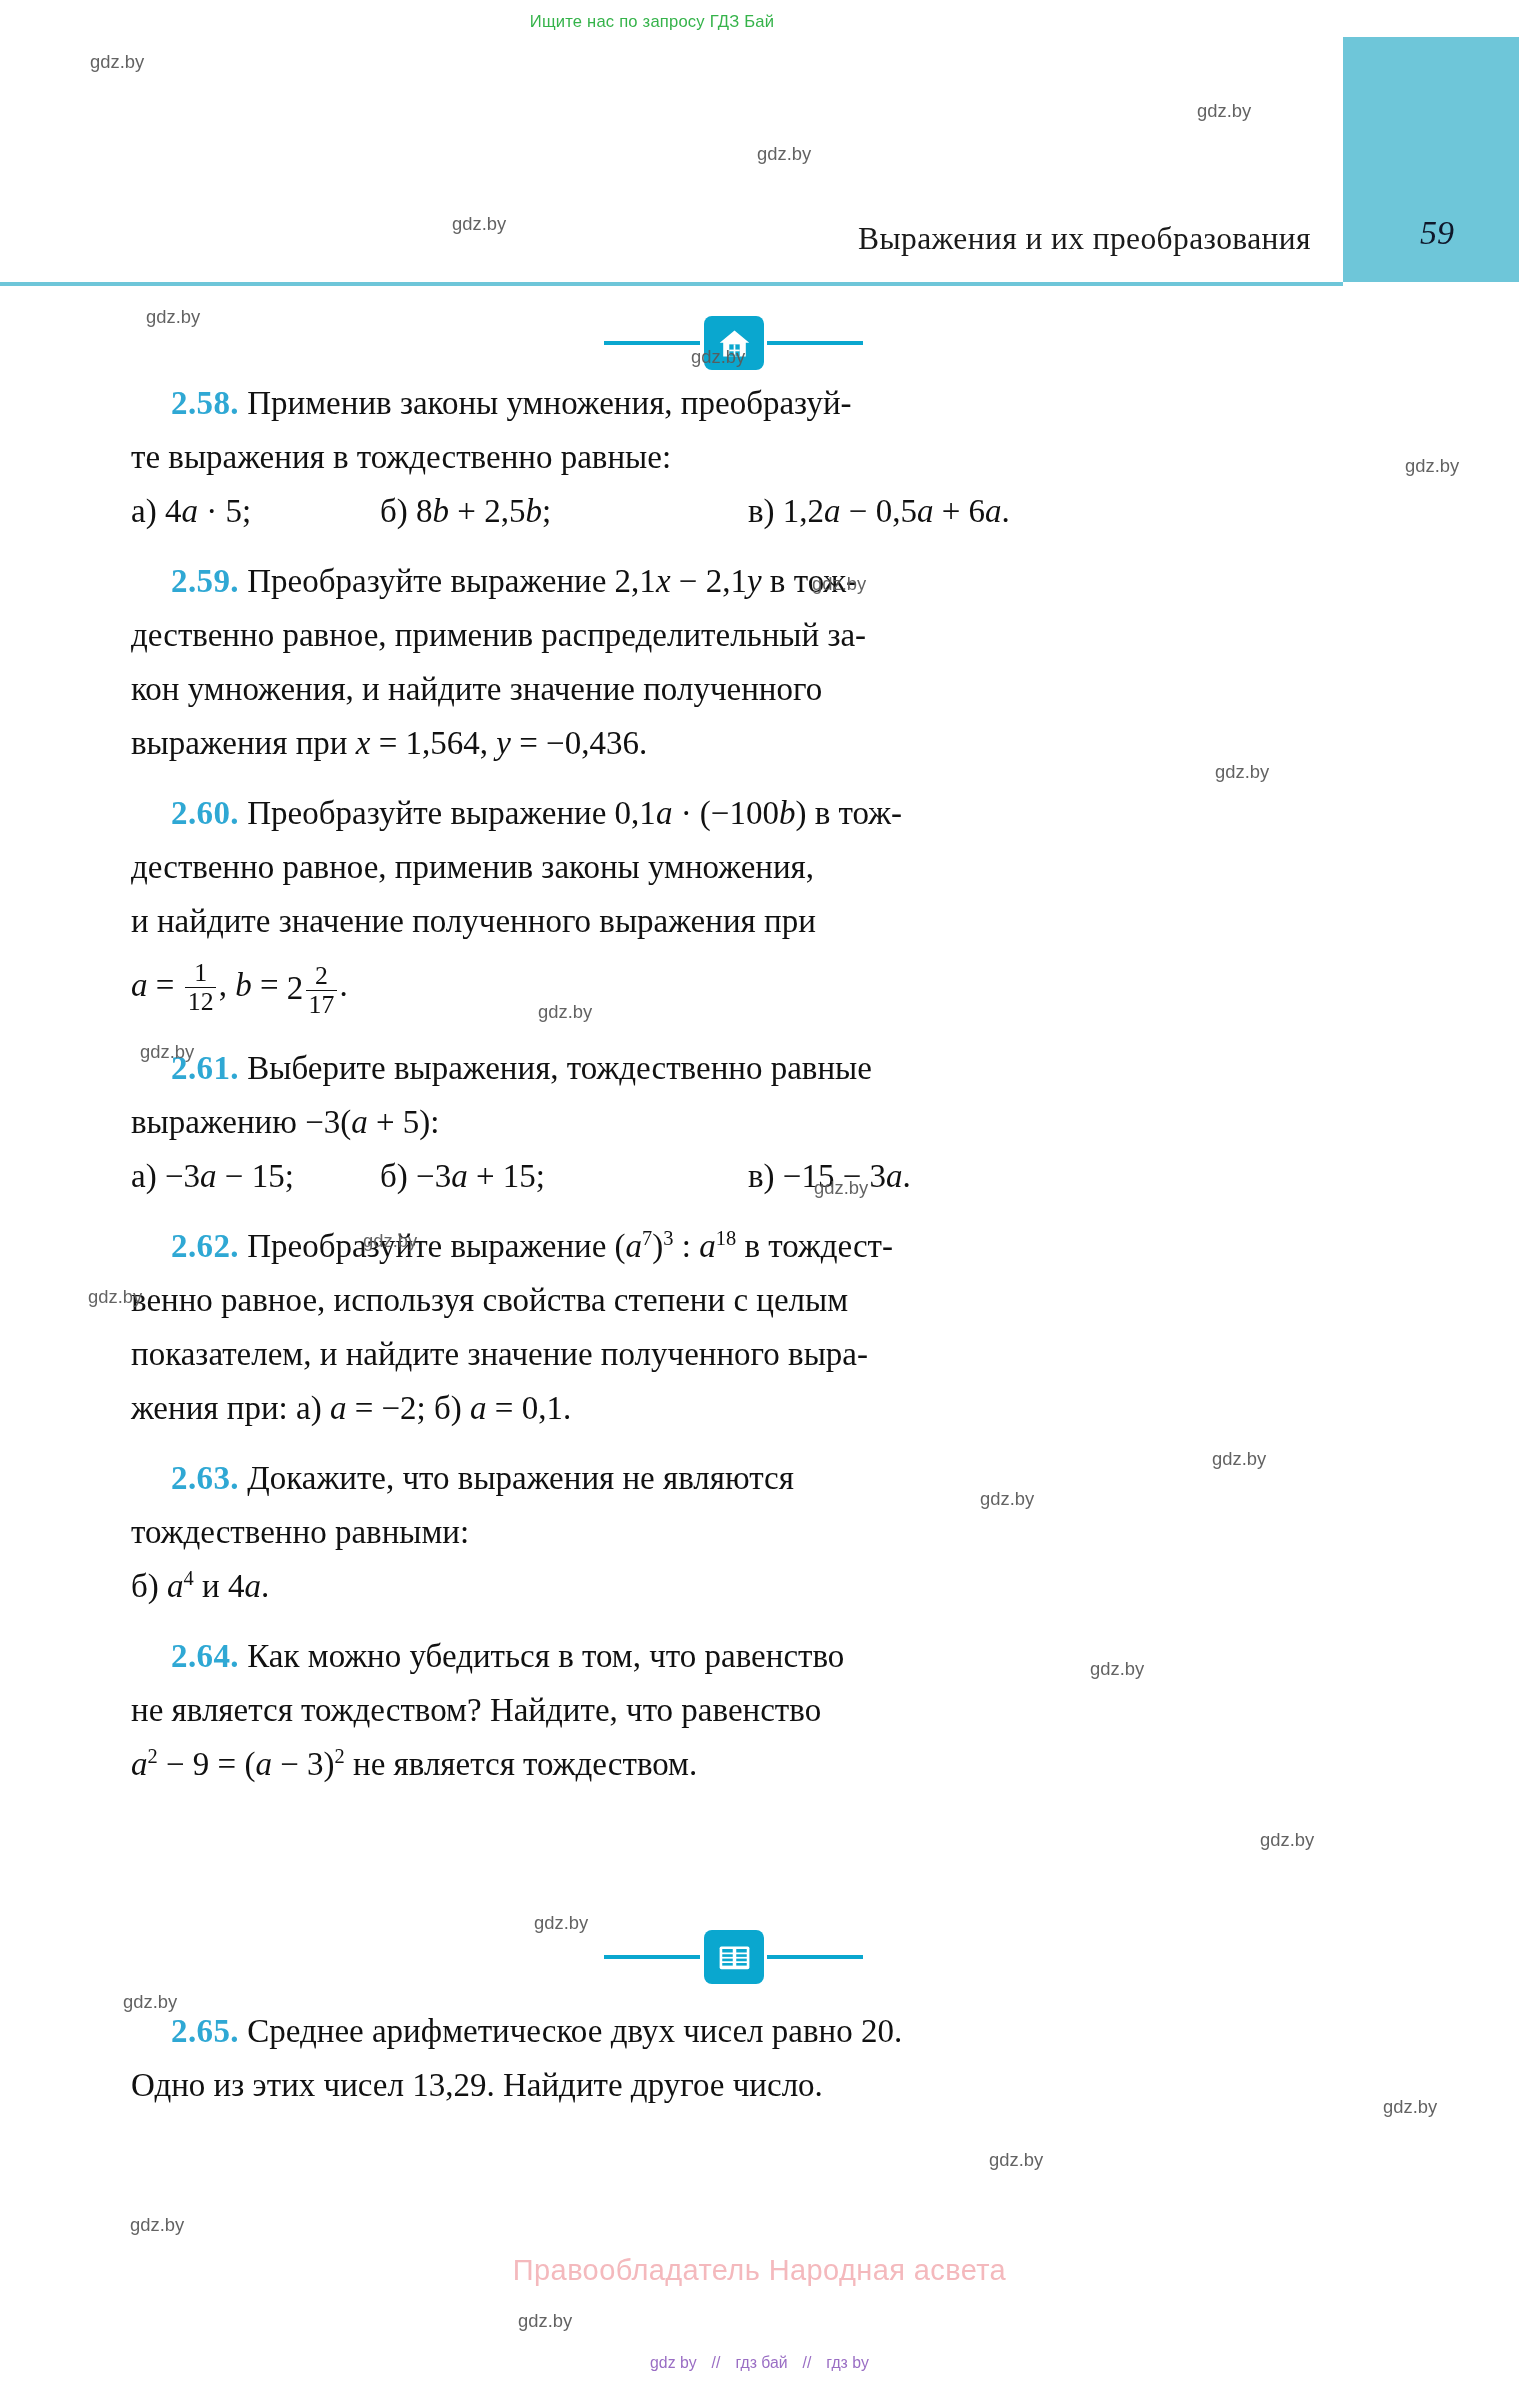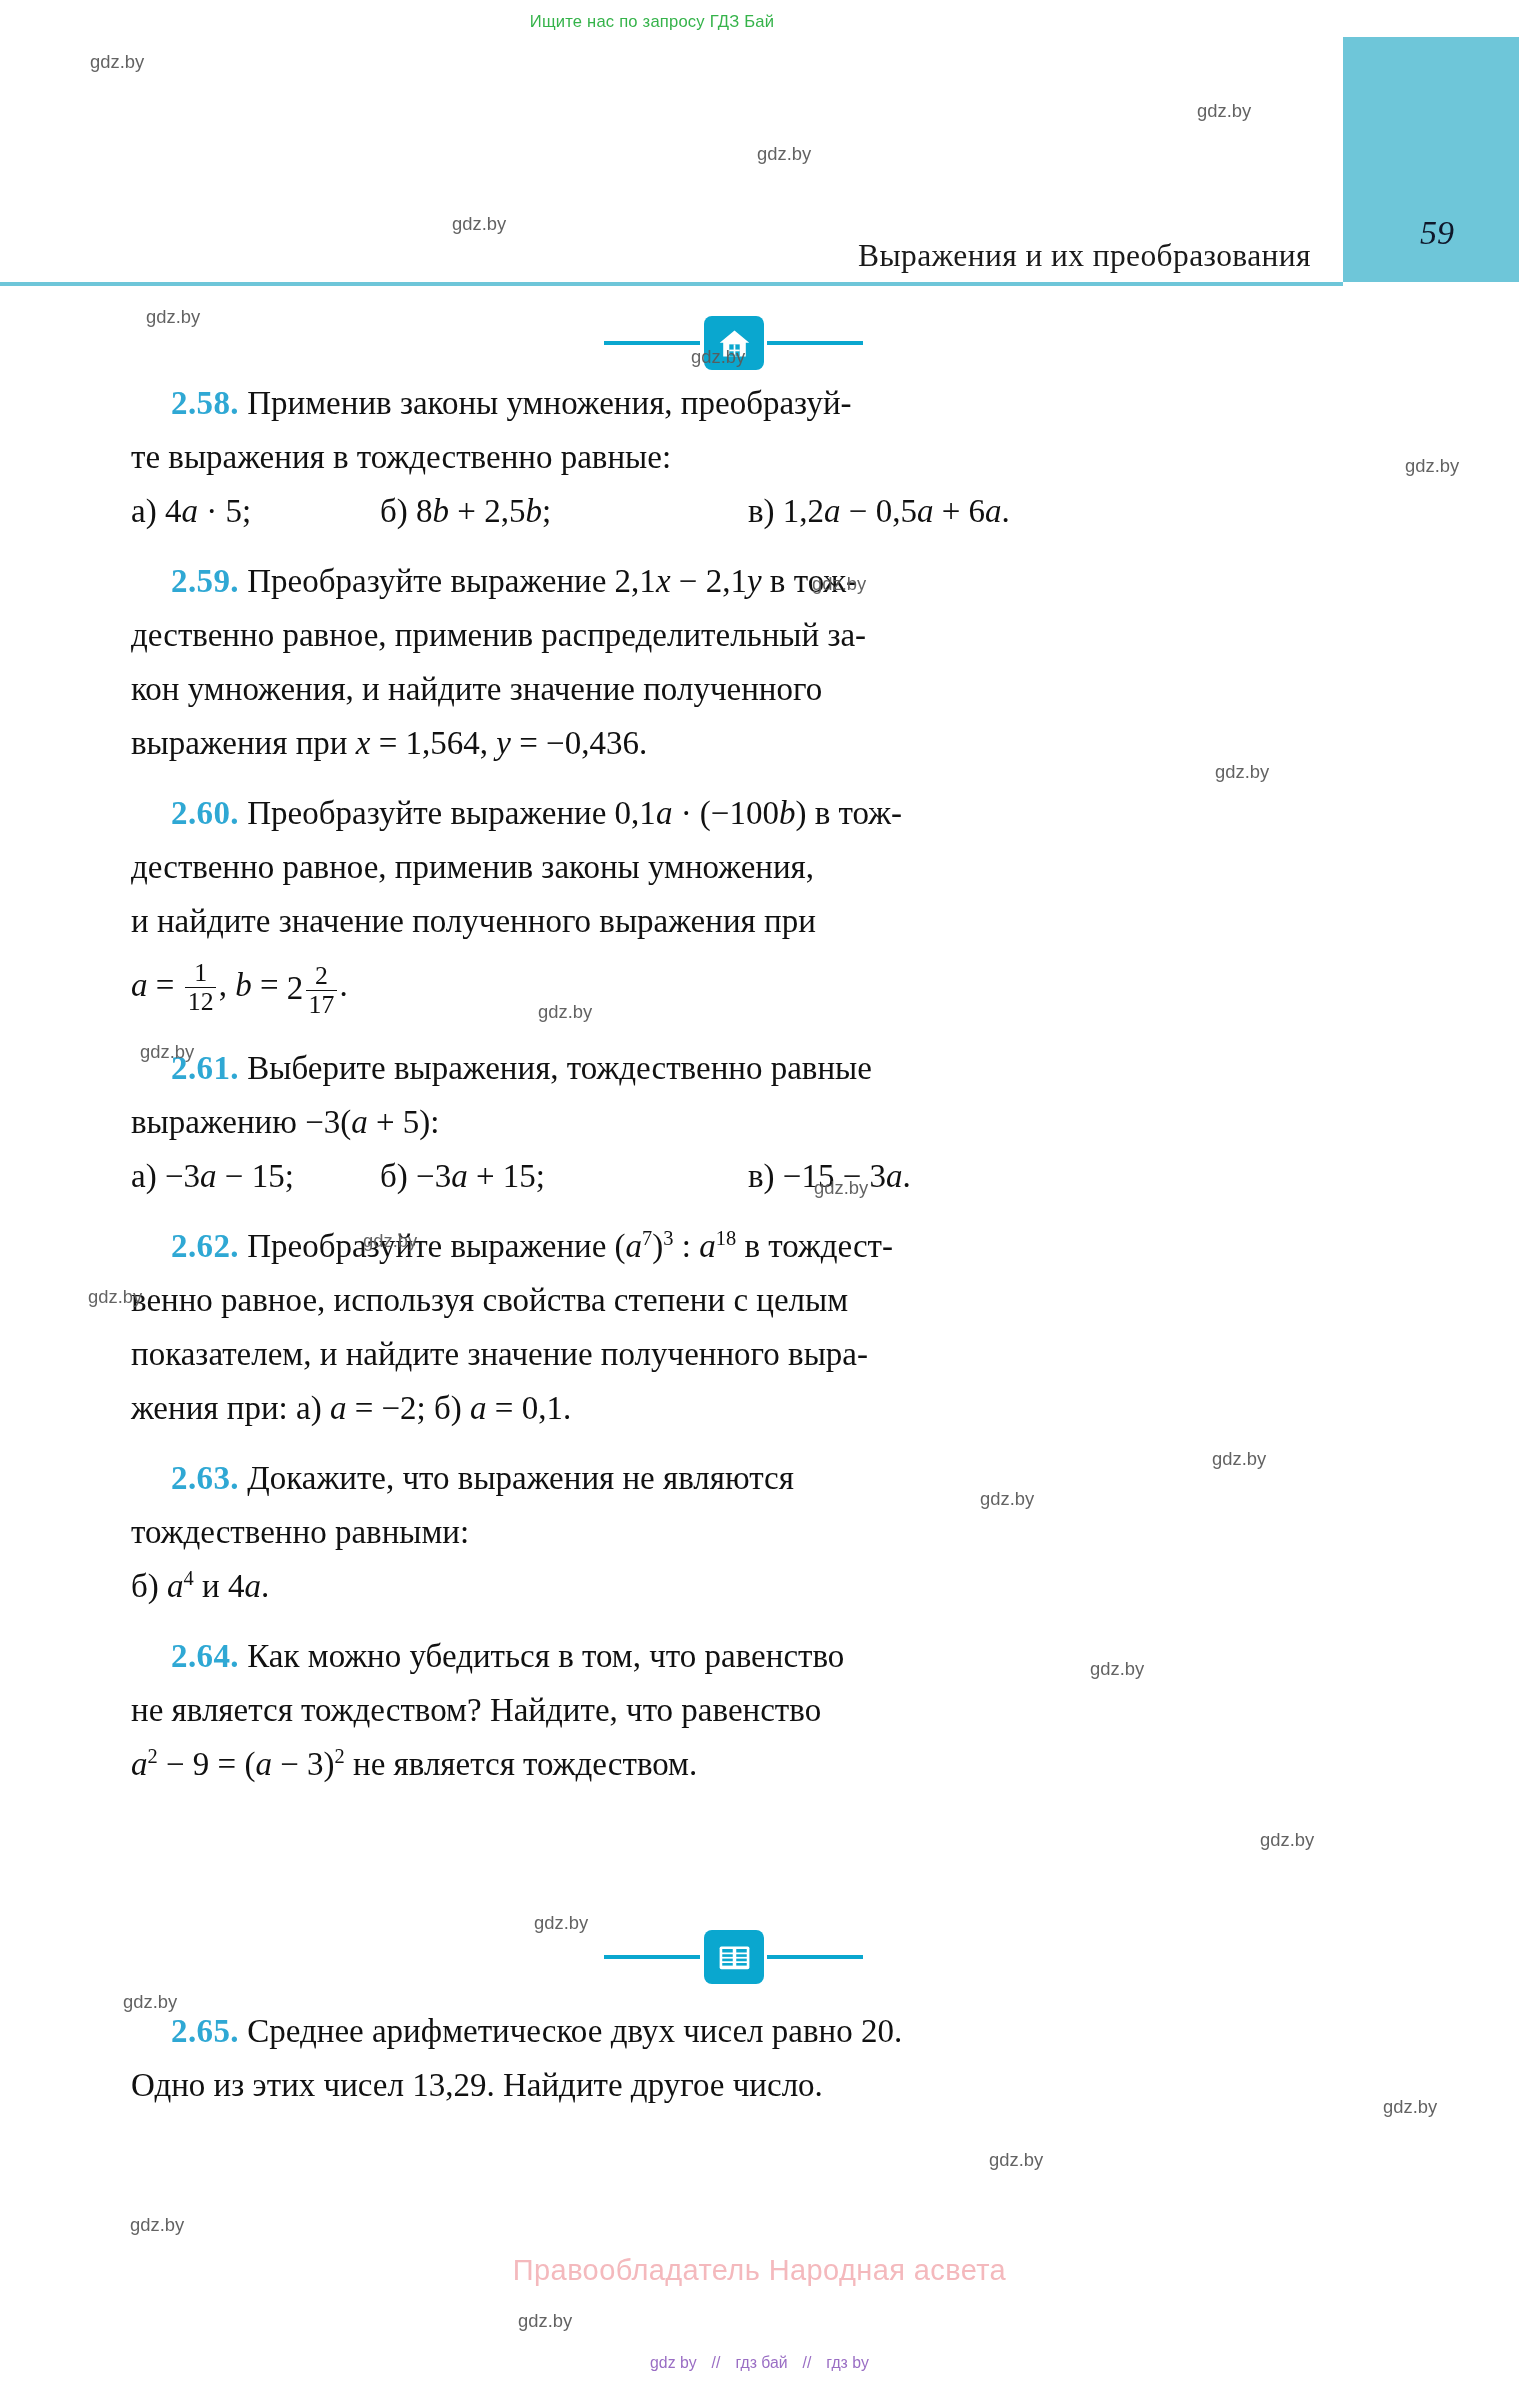--- a/index.html
+++ b/index.html
@@ -49,21 +49,21 @@
     top: 214px;
     right: 65px;
     font-family: "Liberation Serif", serif;
     font-size: 34px;
     color: #0f172a;
     font-weight: normal;
     font-style: italic;
   }
   .header-title {
     position: absolute;
-    top: 238px;
+    top: 221px;
     right: 208px;
     font-size: 31.5px;
     color: #1a1a1a;
     letter-spacing: 0.4px;
   }
   .header-rule {
     position: absolute;
     top: 282px;
     left: 0;
     width: 1343px;

